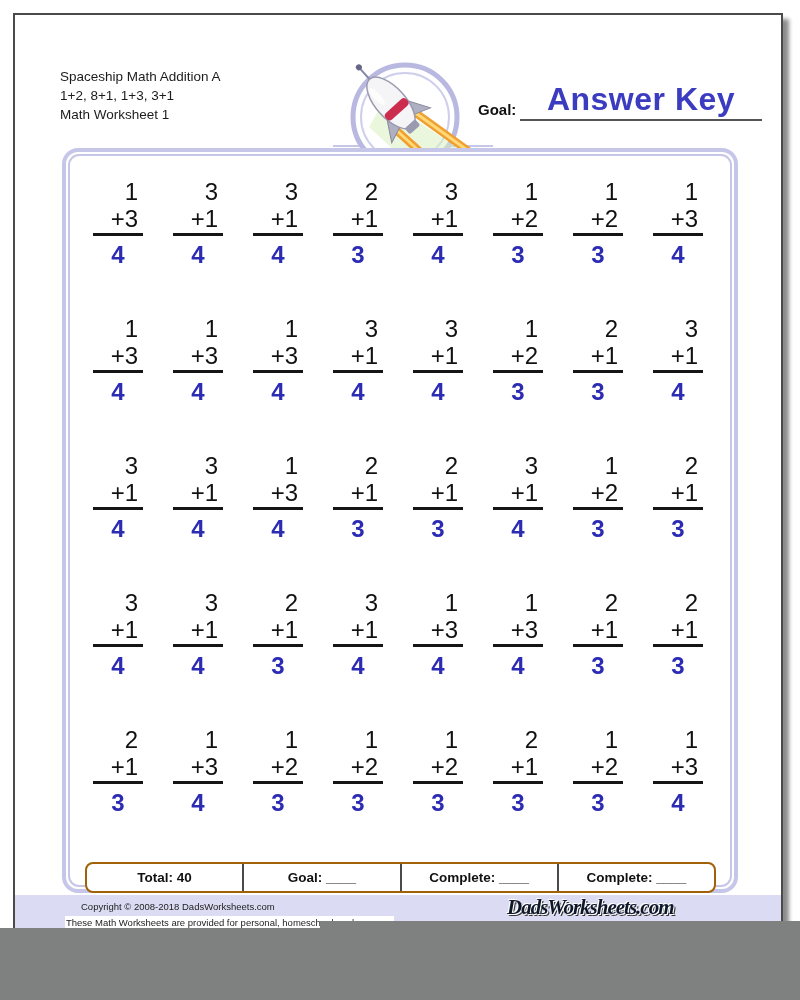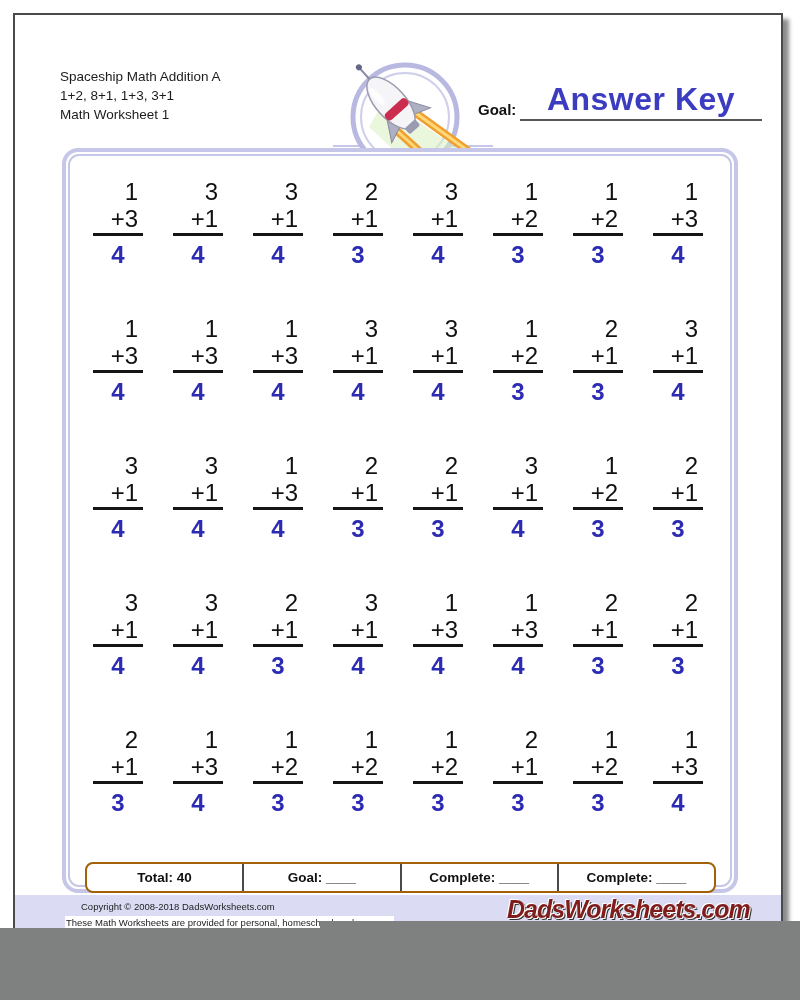--- a/index.html
+++ b/index.html
@@ -45,22 +45,22 @@
   .summary .cell { flex:1; display:flex; align-items:center; justify-content:center;
                    font-size:13.5px; font-weight:bold; color:#111; }
   .summary .cell + .cell { border-left:2px solid #4a4a4a; }
 
   
   .footer-band { position:absolute; left:0; right:0; top:880px; bottom:0;
                  background:var(--footer-band,#dbdbf4); z-index:1; }
   .copy1 { position:absolute; left:66px; top:6px; font-size:9.5px; color:#222; }
   .copy2 { position:absolute; left:50px; top:21px; font-size:9.5px; color:#222;
            background:#fff; padding:1px 3px 1px 1px; }
-  .site-logo { position:absolute; left:492px; top:0px; font-family:Liberation Sans, sans-serif;
-               font-style:italic; font-weight:bold; font-size:25px; color:#7f1d1d;
+  .site-logo { position:absolute; left:492px; top:0px; font-family:Liberation Serif, serif;
+               font-style:italic; font-weight:bold; font-size:21px; color:#0f172a;
                letter-spacing:-1px;
                text-shadow:1px 1px 0 #fff, -1px -1px 0 #fff, 2px 2px 0 #333; }
 
   
   .gray-step { position:absolute; left:320px; top:921px; width:480px; height:10px;
                background:var(--overlay-gray,#7f8080); z-index:10; }
   .gray-cover { position:absolute; left:0; top:928px; width:800px; height:72px;
                 background:var(--overlay-gray,#7f8080); z-index:10; }
 </style>
 </head>

